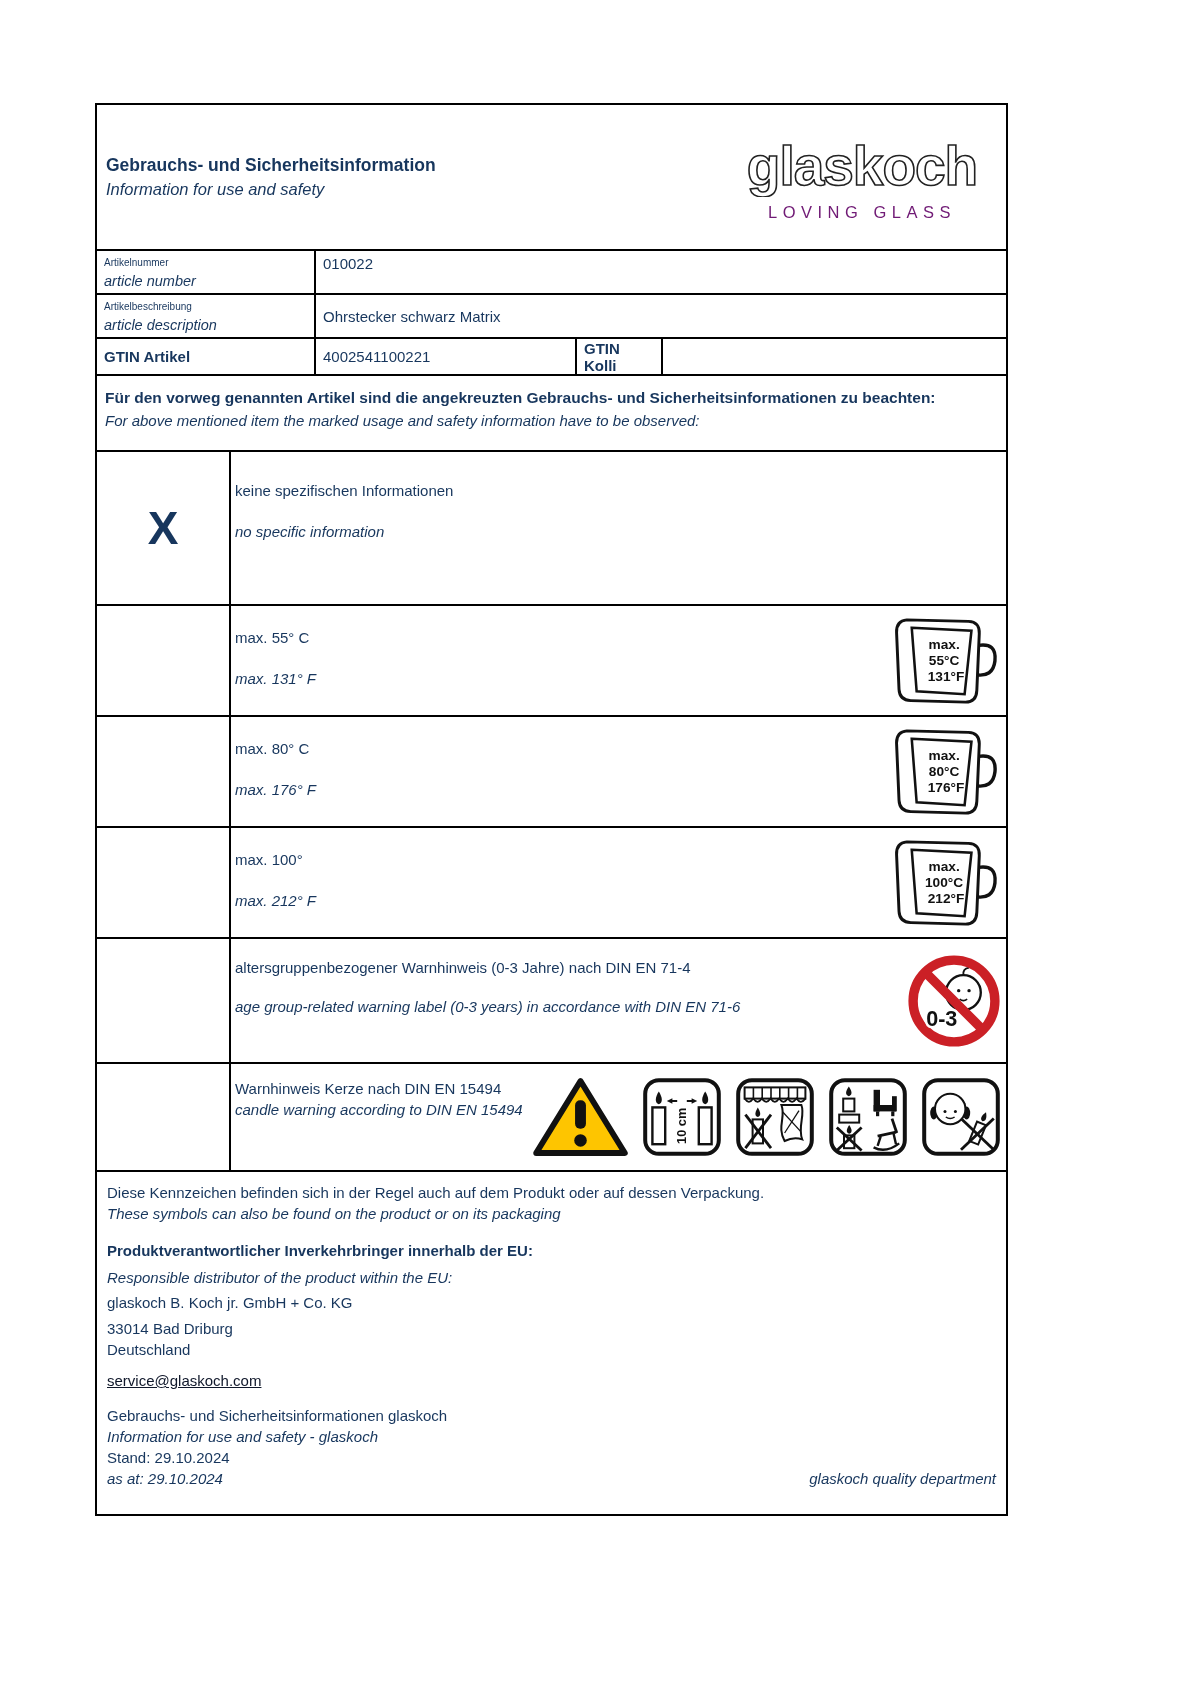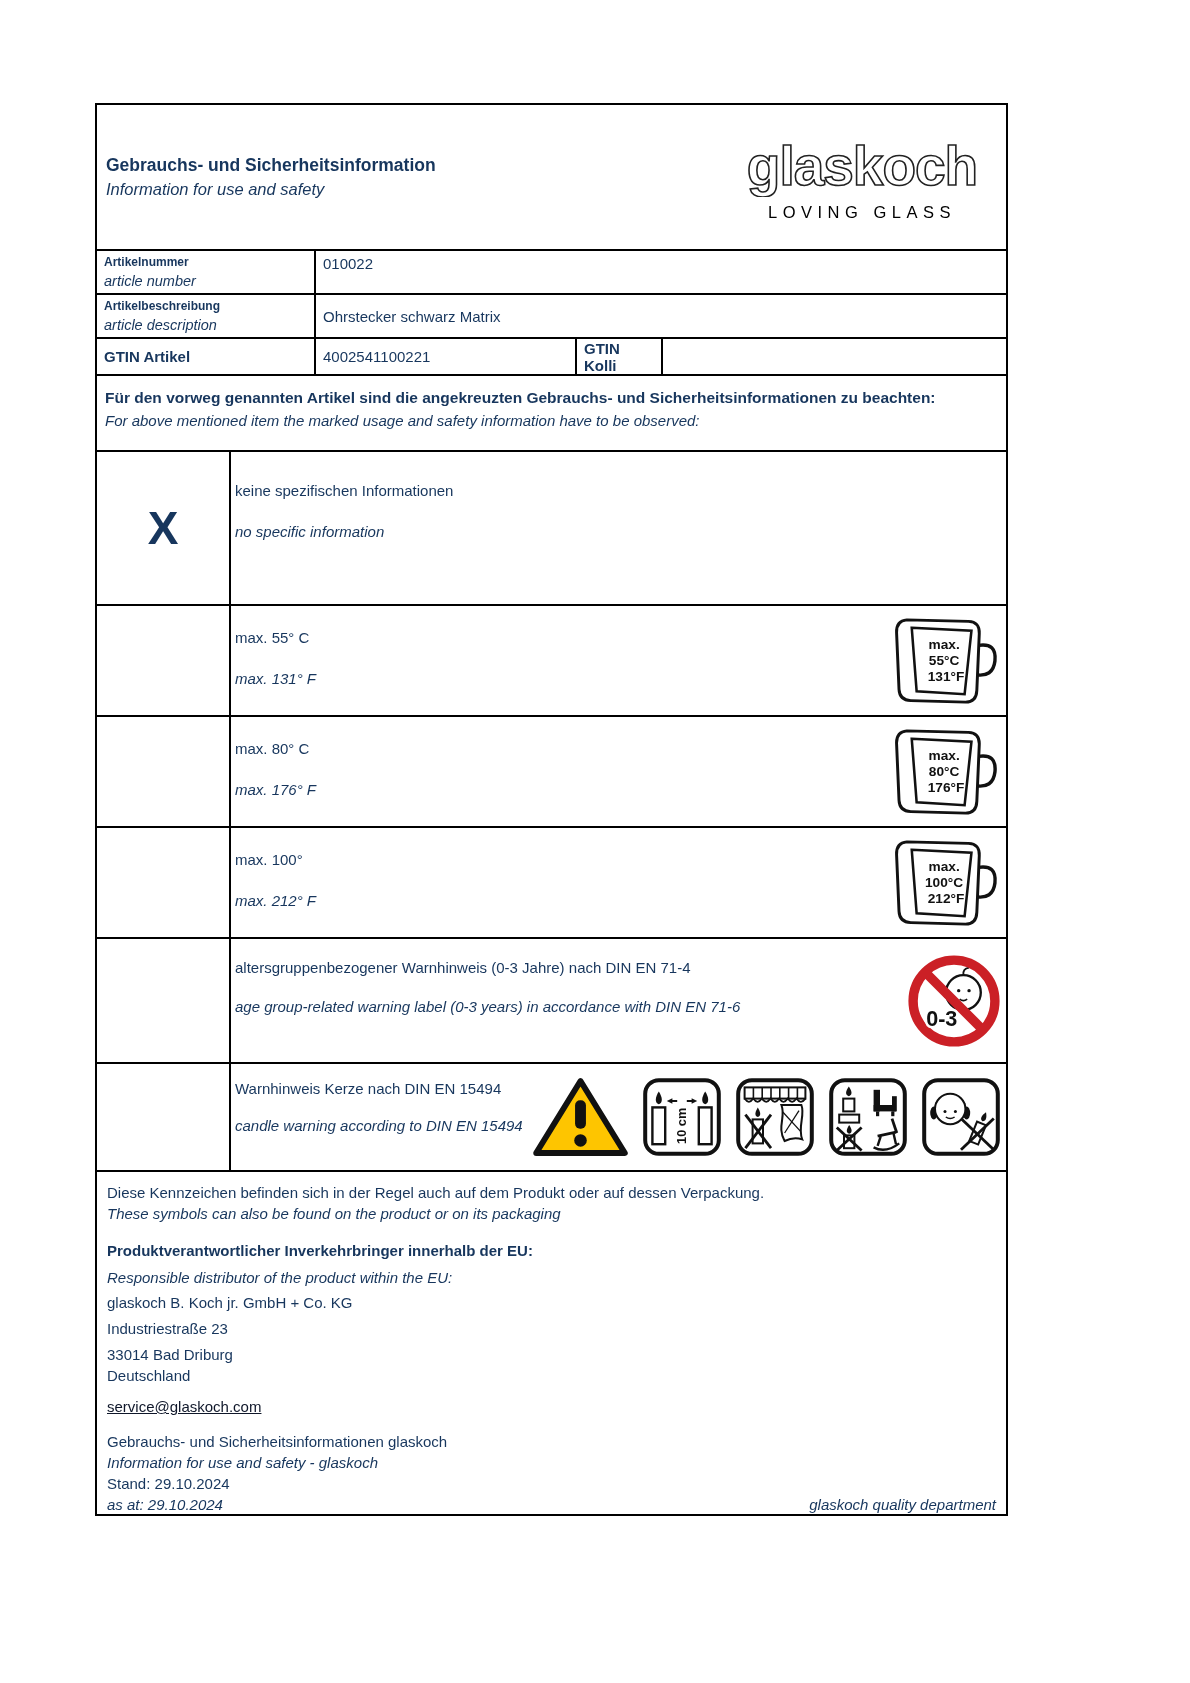--- a/index.html
+++ b/index.html
@@ -11,29 +11,29 @@
   .doc {
     position:absolute; left:95px; top:103px; width:913px; height:1413px;
     border:2.5px solid #000; background:#fff; display:flex; flex-direction:column;
     overflow:hidden;
   }
   
   .hdr { height:144px; flex:none; display:flex; justify-content:space-between; align-items:center; padding:0 18px 0 9px; }
   .t1 { font-size:17.5px; font-weight:bold; }
   .t2 { font-size:16.5px; font-style:italic; margin-top:4px; }
   .logo-box { text-align:center; margin-top:6px; }
-  .tagline { letter-spacing:5.5px; color:#000000; font-size:16.5px; margin-top:2px; }
+  .tagline { letter-spacing:5.5px; color:#701a75; font-size:16.5px; margin-top:2px; }
   
   .art-row { flex:none; display:grid; border-top:2px solid #000; }
   .r-art1 { height:44px; border-top-width:2.5px; grid-template-columns:217px 1fr; }
   .r-art2 { height:44px; grid-template-columns:217px 1fr; }
   .r-gtin { height:37px; grid-template-columns:217px 261px 86px 1fr; }
   .cell { padding:2px 7px; overflow:hidden; }
   .cell + .cell { border-left:2px solid #000; }
-  .lbl-de { font-weight:bold; font-size:12px; line-height:19px; }
+  .lbl-de { font-weight:normal; font-size:10px; line-height:19px; }
   .lbl-en { font-style:italic; font-size:14.5px; line-height:19px; }
   .val { font-size:15px; display:flex; align-items:center; }
   .val-top { align-items:flex-start; padding-top:4px; }
   .lbl-one { display:flex; align-items:center; font-weight:bold; font-size:15px; }
   
   .notice { flex:none; height:76px; border-top:2.5px solid #000; padding:13px 8px 0; }
   .n-de { font-weight:bold; font-size:15.5px; }
   .n-en { font-style:italic; font-size:15px; margin-top:5px; }
   
   .sym { flex:none; display:flex; border-top:2.5px solid #000; }
@@ -41,21 +41,21 @@
          font-size:46px; font-weight:bold; color:#17365d; }
   .sbody { flex:1; display:flex; min-width:0; }
   .stext { flex:1; padding-left:4px; min-width:0; }
   .s-de { font-size:15px; }
   .s-en { font-size:15px; font-style:italic; }
   .sicons { flex:none; display:flex; align-items:center; gap:13px; padding-right:5px; }
   .sicons svg { display:block; }
   .row-x { height:154px; }      .row-x .stext { padding-top:30px; }    .row-x .s-en { margin-top:24px; }
   .row-mug { height:111px; }    .row-mug .stext { padding-top:23px; }  .row-mug .s-en { margin-top:24px; }
   .row-03 { height:125px; }     .row-03 .stext { padding-top:20px; }   .row-03 .s-en { margin-top:22px; }
-  .row-candle { height:108px; } .row-candle .stext { padding-top:16px; } .row-candle .s-en { margin-top:20px;font-style:italic; }
+  .row-candle { height:108px; } .row-candle .stext { padding-top:16px; } .row-candle .s-en { margin-top:4px;font-style:italic; }
   
   .footer { flex:1; border-top:2.5px solid #000; padding:10px 10px 4px; font-size:15px; }
   .f { line-height:21px; }
   .it { font-style:italic; }
   .bold { font-weight:bold; } .mt16 { margin-top:16px; } .mt14 { margin-top:14px; }
   .mt10 { margin-top:10px; } .mt6 { margin-top:6px; } .mt5 { margin-top:5px; } .mt4 { margin-top:4px; }
   .email { color:#0f172a; text-decoration:underline; cursor:pointer; }
   .f-last { display:flex; justify-content:space-between; }
   svg text, svg tspan { font-family:"Liberation Sans", sans-serif; }
 </style>
@@ -291,21 +291,20 @@
       </div>
     </div>
   </div>
 
   <div class="footer">
     <div class="f">Diese Kennzeichen befinden sich in der Regel auch auf dem Produkt oder auf dessen Verpackung.</div>
     <div class="f it">These symbols can also be found on the product or on its packaging</div>
     <div class="f bold mt16">Produktverantwortlicher Inverkehrbringer innerhalb der EU:</div>
     <div class="f it mt6">Responsible distributor of the product within the EU:</div>
     <div class="f mt4">glaskoch B. Koch jr. GmbH + Co. KG</div>
-    <div class="f mt5">Industriestraße 23</div>
     <div class="f mt5">33014 Bad Driburg</div>
     <div class="f">Deutschland</div>
     <div class="f mt10"><span class="email">service@glaskoch.com</span></div>
     <div class="f mt14">Gebrauchs- und Sicherheitsinformationen glaskoch</div>
     <div class="f it">Information for use and safety - glaskoch</div>
     <div class="f">Stand: 29.10.2024</div>
     <div class="f f-last">
       <span class="it">as at: 29.10.2024</span>
       <span class="it">glaskoch quality department</span>
     </div>

